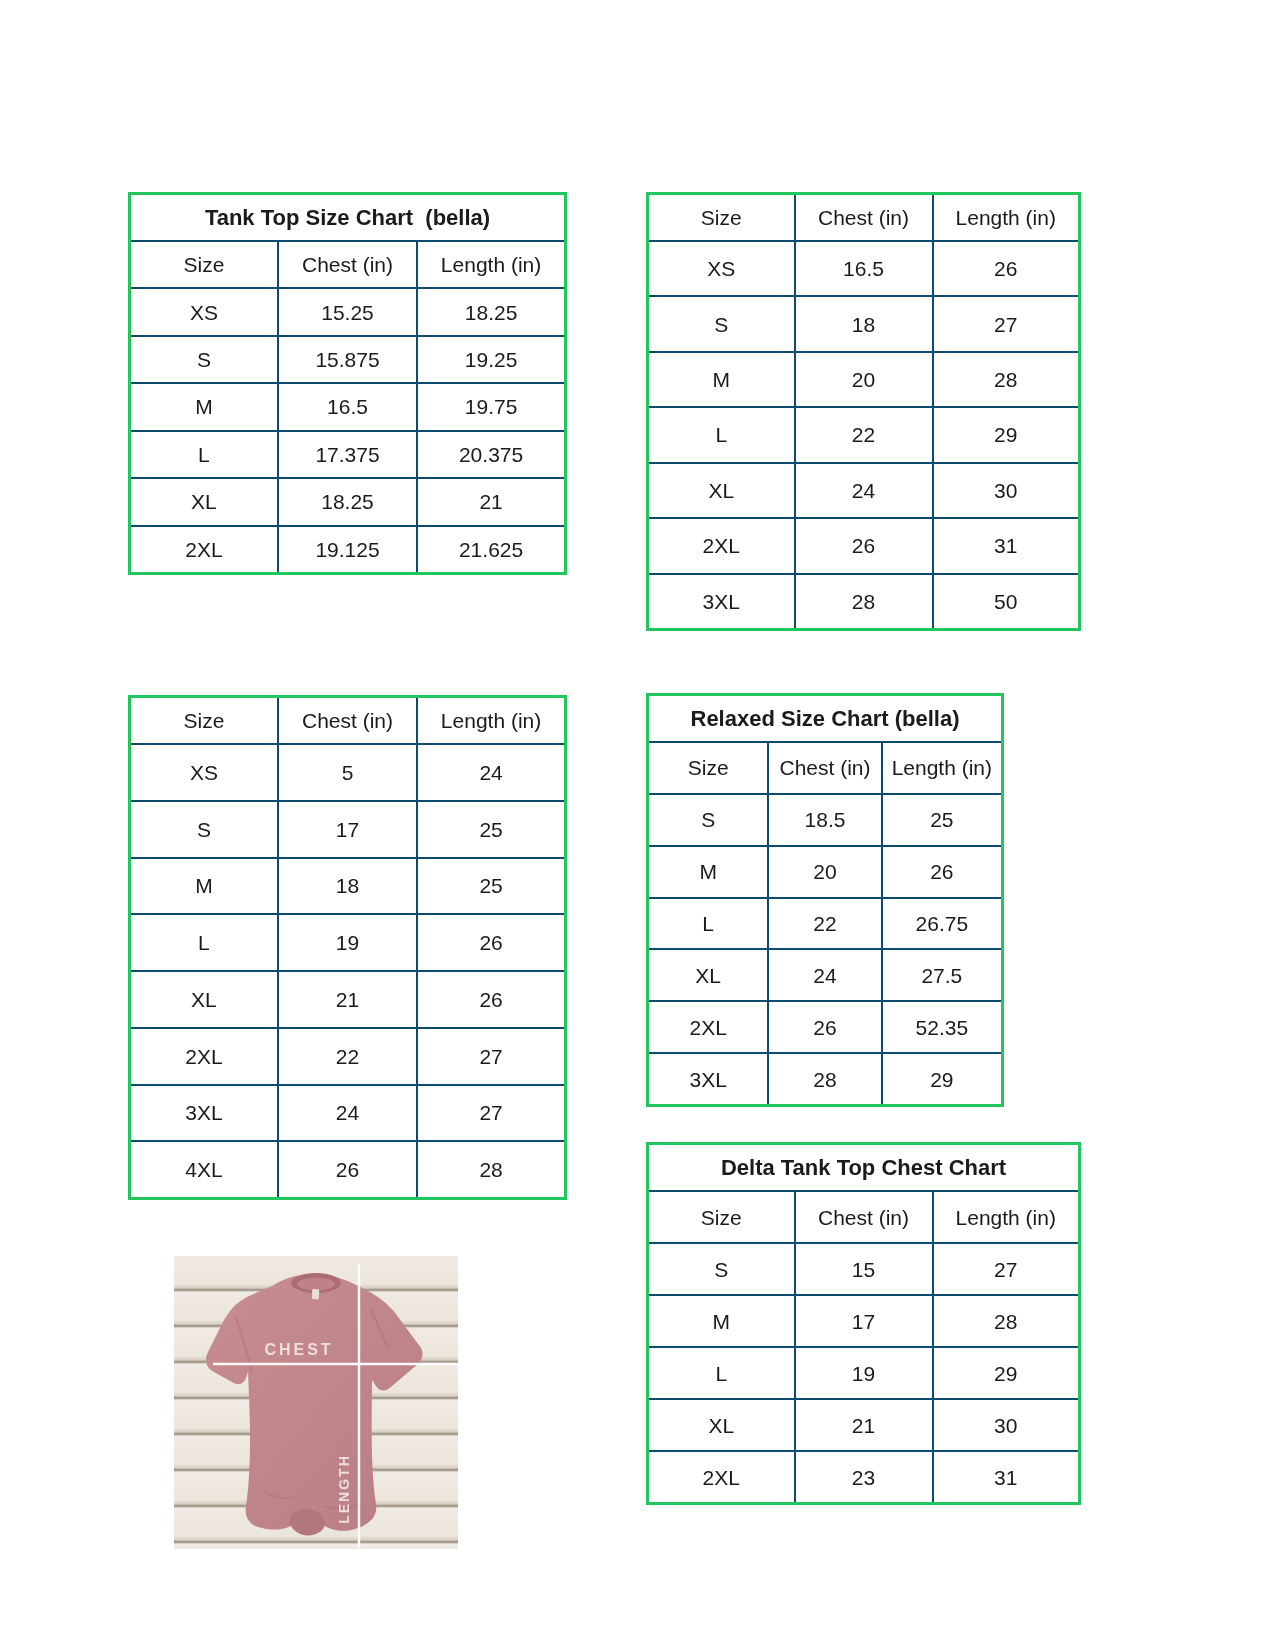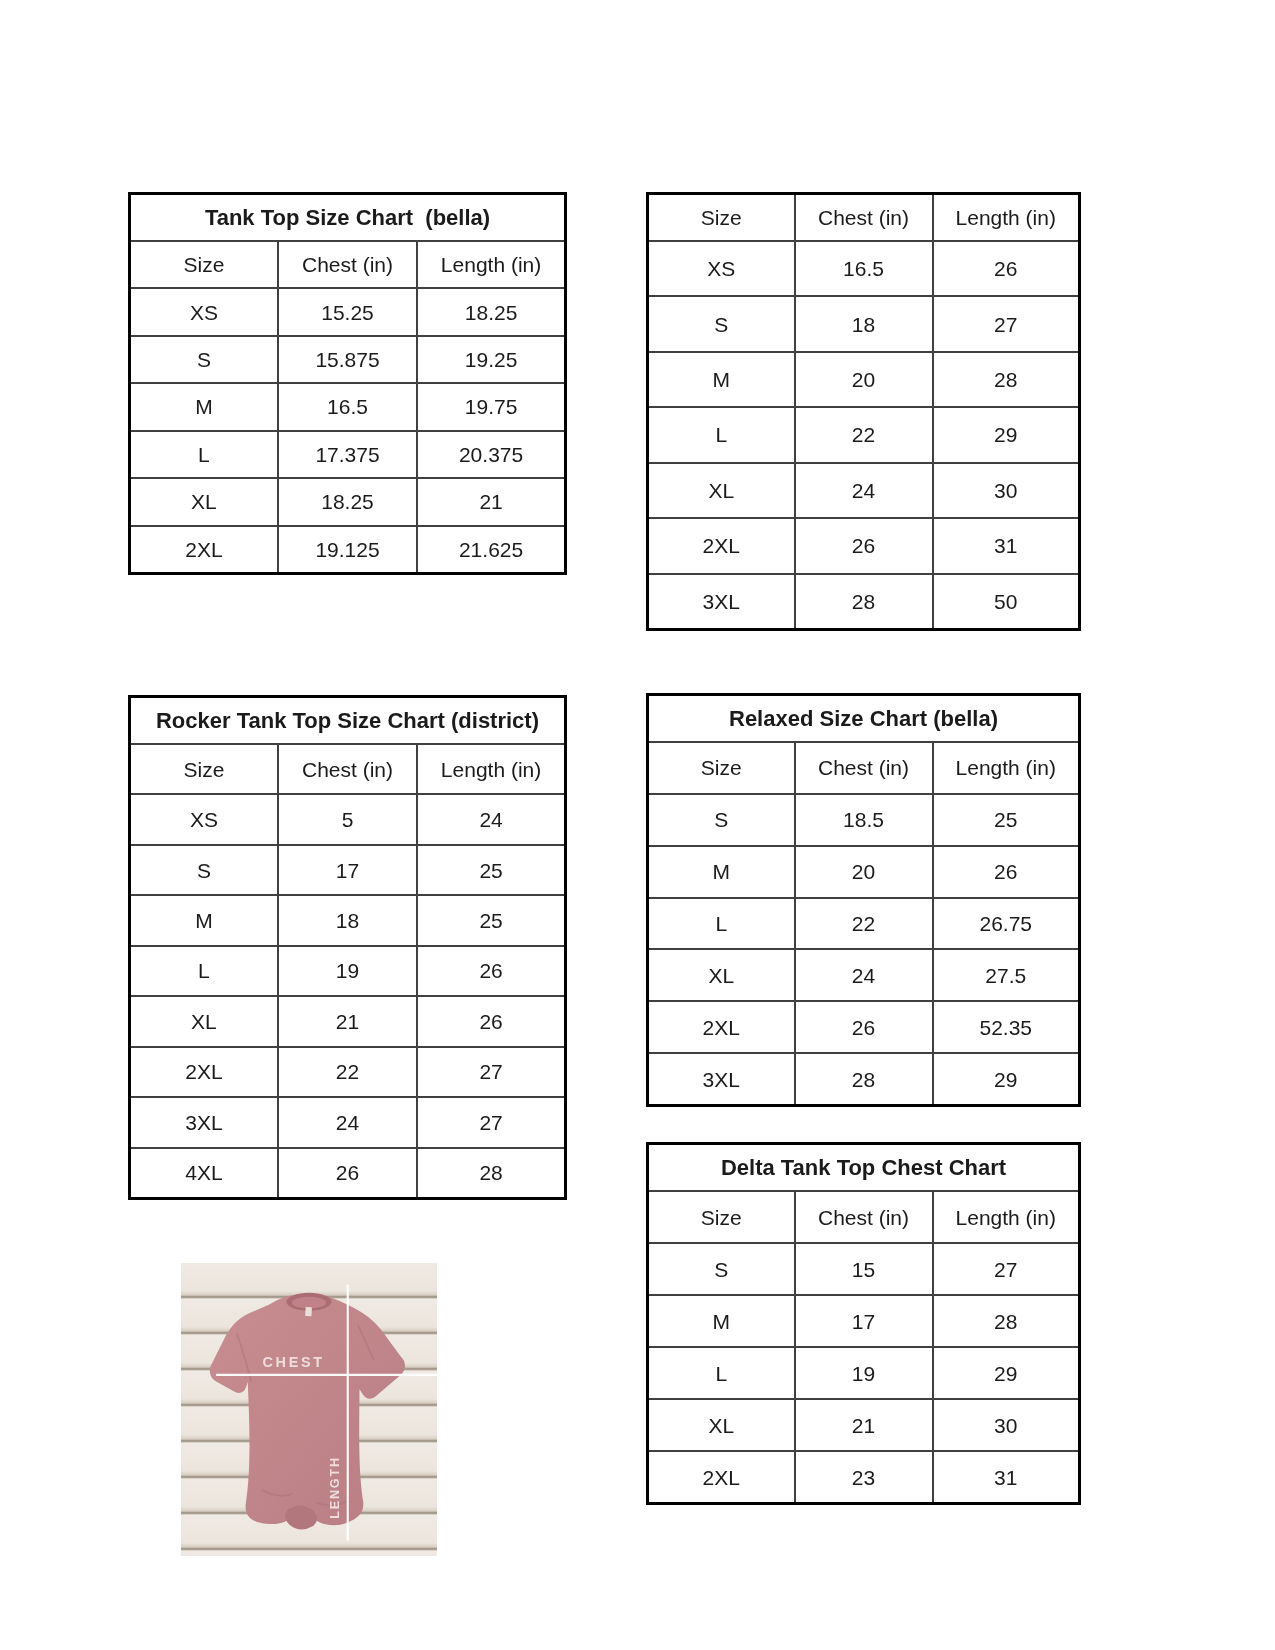--- a/index.html
+++ b/index.html
@@ -11,43 +11,43 @@
     color:#1b1b1b;
     overflow:hidden;
   }
   .size-table{
     position:absolute;
     display:grid;
     grid-template-columns:34fr 32fr 34fr;
     grid-template-rows:45px;
     grid-auto-rows:1fr;
     gap:2px;
-    background:#404040;           
-    border:3px solid #000000;     
+    background:#0c4a6e;           
+    border:3px solid #22c55e;     
     box-sizing:border-box;
   }
   .c{
     background:#ffffff;
     display:flex;
     align-items:center;
     justify-content:center;
     font-size:21px;
     line-height:1;
     text-align:center;
   }
   .c.title{
     grid-column:1 / -1;
     font-weight:bold;
     font-size:22px;
     white-space:pre-wrap;
   }
   .photo{
     position:absolute;
-    margin:8px;
-    left:173px;top:1255px;width:256px;height:293px;
+    margin:1px;
+    left:173px;top:1255px;width:284px;height:293px;
     background:
       repeating-linear-gradient(180deg,
         #efeae3 0px, #ebe5dd 28px, #d8cfc2 32px,
         #93887a 34px, #efeae3 36px);
     overflow:hidden;
   }
   .photo svg{display:block;width:100%;height:100%;}
 </style>
 </head>
 <body>
@@ -100,21 +100,20 @@
       <div class="c">30</div>
       <div class="c">2XL</div>
       <div class="c">26</div>
       <div class="c">31</div>
       <div class="c">3XL</div>
       <div class="c">28</div>
       <div class="c">50</div>
     </section>
 
   <section class="size-table" style="left:128px;top:695px;width:439px;height:505px">
-    <div class="c title">Rocker Tank Top Size Chart (district)</div>
     <div class="c hdr">Size</div>
     <div class="c hdr">Chest (in)</div>
     <div class="c hdr">Length (in)</div>
   <div class="c">XS</div>
       <div class="c">5</div>
       <div class="c">24</div>
       <div class="c">S</div>
       <div class="c">17</div>
       <div class="c">25</div>
       <div class="c">M</div>
@@ -130,21 +129,21 @@
       <div class="c">22</div>
       <div class="c">27</div>
       <div class="c">3XL</div>
       <div class="c">24</div>
       <div class="c">27</div>
       <div class="c">4XL</div>
       <div class="c">26</div>
       <div class="c">28</div>
     </section>
 
-  <section class="size-table" style="left:646px;top:693px;width:435px;height:414px">
+  <section class="size-table" style="left:646px;top:693px;width:358px;height:414px">
     <div class="c title">Relaxed Size Chart (bella)</div>
     <div class="c hdr">Size</div>
     <div class="c hdr">Chest (in)</div>
     <div class="c hdr">Length (in)</div>
   <div class="c">S</div>
       <div class="c">18.5</div>
       <div class="c">25</div>
       <div class="c">M</div>
       <div class="c">20</div>
       <div class="c">26</div>

